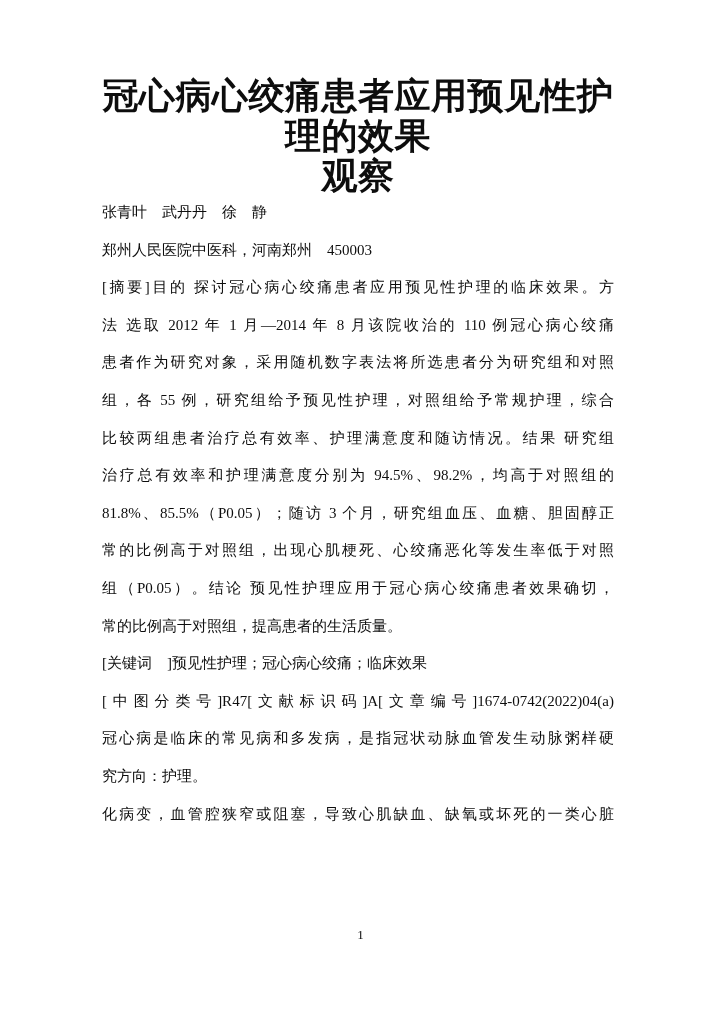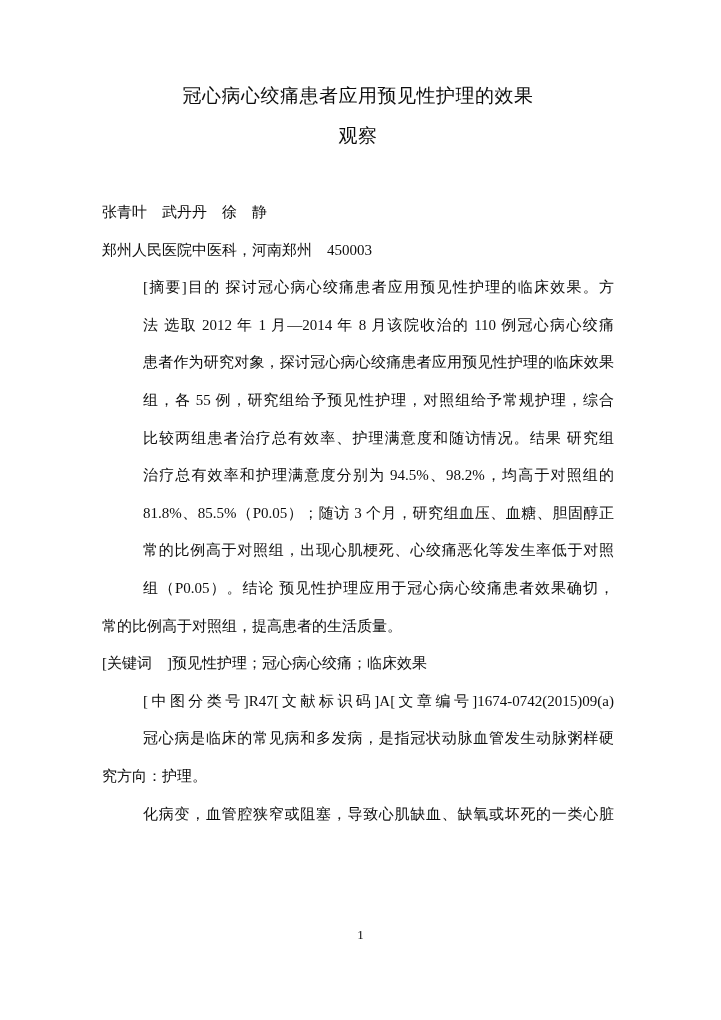--- a/index.html
+++ b/index.html
@@ -16,43 +16,42 @@
     font-family: "Liberation Serif", "DejaVu Serif", serif;
     overflow: hidden;
   }
   .doc-title {
     position: absolute;
     top: 76px;
     left: 102px;
     width: 512px;
     margin: 0;
     text-align: center;
-    font-size: 19px;
-    font-weight: normal;
+    font-size: 36px;
+    font-weight: bold;
     line-height: 40px;
     letter-spacing: 0.5px;
   }
   .doc-title span { display: block; }
   .content {
     position: absolute;
     top: 194px;
     left: 102px;
     width: 512px;
     font-size: 15px;
     line-height: 37.6px;
   }
   .line {
     height: 37.6px;
     white-space: pre-wrap;
     text-align: left;
   }
   .line.j {
     text-align: justify;
     text-align-last: justify;
-    margin-left: 41px;
   }
   .page-number {
     position: absolute;
     top: 926px;
     left: 0;
     width: 100%;
     text-align: center;
     font-size: 13px;
     line-height: 18px;
   }
@@ -66,32 +65,32 @@
     <span>冠心病心绞痛患者应用预见性护理的效果</span>
     <span>观察</span>
   </h1>
 
   <div class="content">
     <div class="line">张青叶　武丹丹　徐　静</div>
     <div class="line">郑州人民医院中医科，河南郑州　450003</div>
 
     <div class="line j">[摘要]目的 探讨冠心病心绞痛患者应用预见性护理的临床效果。方</div>
     <div class="line j">法 选取 2012 年 1 月—2014 年 8 月该院收治的 110 例冠心病心绞痛</div>
-    <div class="line j">患者作为研究对象，探讨冠心病心绞痛患者应用预见性护理的临床效果</div>
+    <div class="line j">患者作为研究对象，采用随机数字表法将所选患者分为研究组和对照</div>
     <div class="line j">组，各 55 例，研究组给予预见性护理，对照组给予常规护理，综合</div>
     <div class="line j">比较两组患者治疗总有效率、护理满意度和随访情况。结果 研究组</div>
     <div class="line j">治疗总有效率和护理满意度分别为 94.5%、98.2%，均高于对照组的</div>
     <div class="line j">81.8%、85.5%（P0.05）；随访 3 个月，研究组血压、血糖、胆固醇正</div>
     <div class="line j">常的比例高于对照组，出现心肌梗死、心绞痛恶化等发生率低于对照</div>
     <div class="line j">组（P0.05）。结论 预见性护理应用于冠心病心绞痛患者效果确切，</div>
     <div class="line">常的比例高于对照组，提高患者的生活质量。</div>
 
     <div class="line">[关键词　]预见性护理；冠心病心绞痛；临床效果</div>
 
-    <div class="line j">[中图分类号]R47[文献标识码]A[文章编号]1674-0742(2015)09(a)</div>
+    <div class="line j">[中图分类号]R47[文献标识码]A[文章编号]1674-0742(2022)04(a)</div>
 
     <div class="line j">冠心病是临床的常见病和多发病，是指冠状动脉血管发生动脉粥样硬</div>
 
     <div class="line">究方向：护理。</div>
     <div class="line j">化病变，血管腔狭窄或阻塞，导致心肌缺血、缺氧或坏死的一类心脏</div>
   </div>
 
   <div class="page-number">1</div>
 
 </div>

